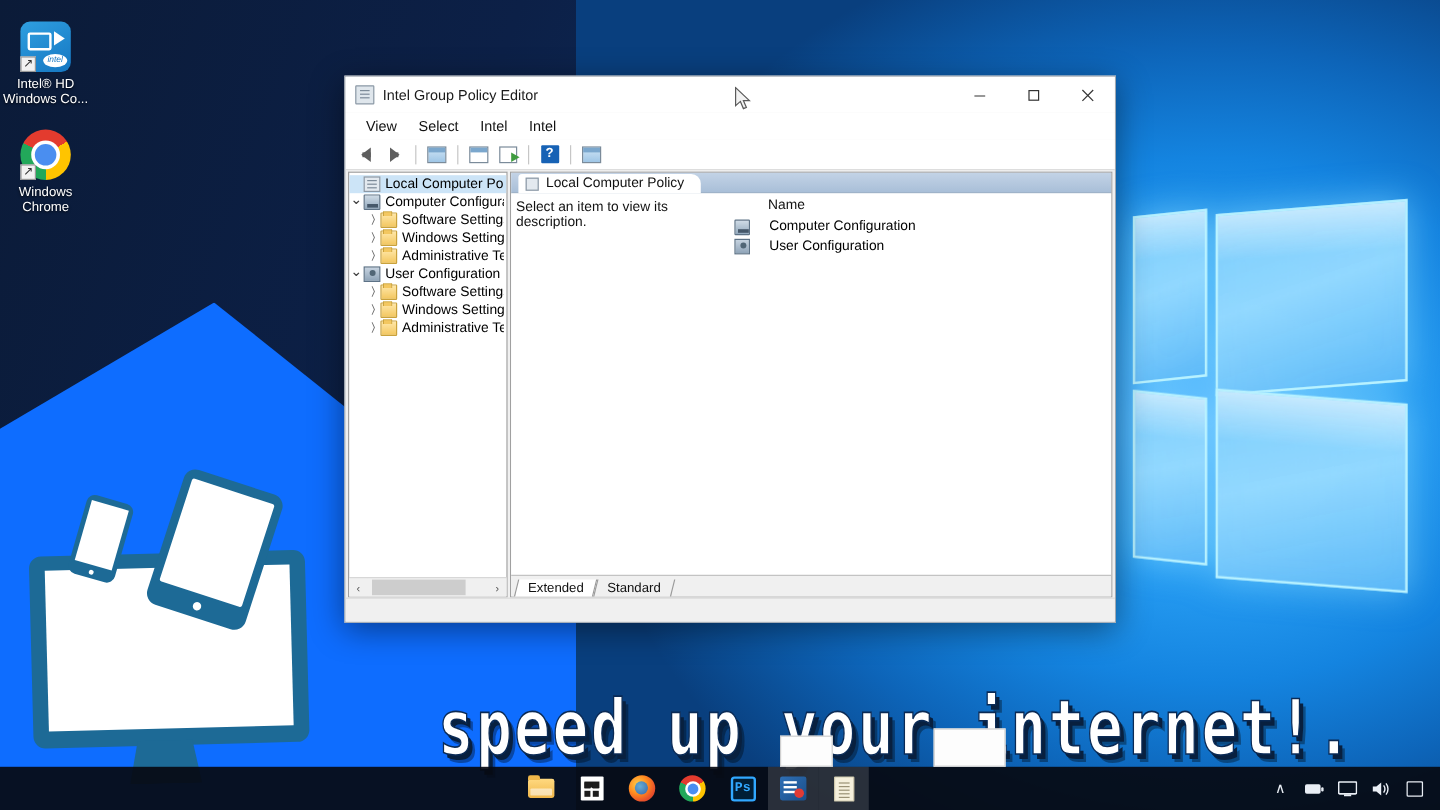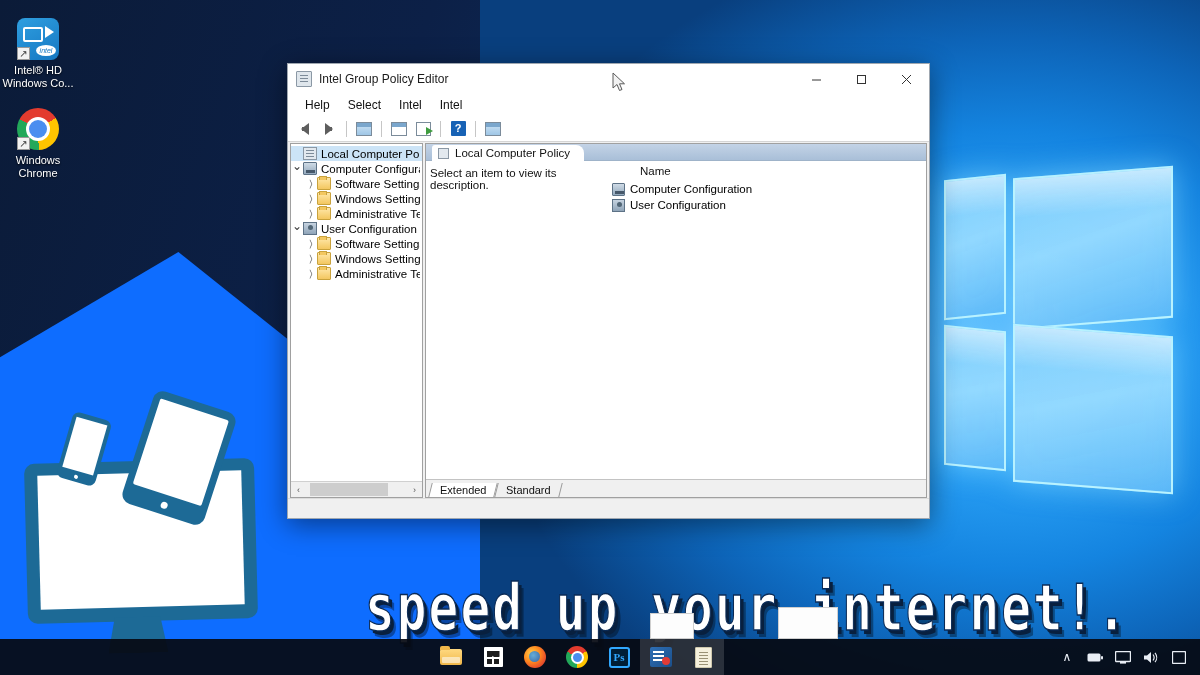--- a/index.html
+++ b/index.html
@@ -280,21 +280,21 @@
   .rp-tab .tabico {
     width: 11px; height: 11px; background:#e3e9ef; border:1px solid #8b98a5;
   }
   .rp-content { flex: 1 1 auto; display: flex; min-height: 0; background:#fff;justify-content:flex-end; }
   .desc-col {
     width: 180px; flex: 0 0 180px; padding: 6px 8px 0 4px; font-size: 11.5px; color: #111;
   }
   .list-col { flex: 1 1 auto; padding-top: 4px; min-width: 0; }
   .list-head { font-size: 11.5px; color:#111; padding-left: 6px; height: 16px; margin-left: 28px; }
   .list-row {
-    display:flex; align-items:center; gap:5px; height: 16px; padding-left: 6px; font-size: 11.5px;
+    display:flex; align-items:center; gap:16px; height: 16px; padding-left: 6px; font-size: 11.5px;
   }
   .lico { width:13px; height:13px; flex:0 0 13px; position:relative; }
 
   .rp-footer {
     height: 18px; flex: 0 0 18px; display:flex; align-items:flex-end;
     border-top: 1px solid #c3c3c3; background:#f0f0f0; padding-left: 4px;
   }
   .ftab {
     font-size: 11px; padding: 1px 9px 1px 9px; color:#111; position: relative;
     border-left: 1px solid #9a9a9a; border-right: 1px solid #9a9a9a;
@@ -383,21 +383,21 @@
     background: conic-gradient(from -62deg, #e33b2e 0deg 120deg, #ffc400 120deg 240deg, #22a85a 240deg 360deg);
     position:relative;
   }
   .ic-chrome-tb::after {
     content:""; position:absolute; left:50%; top:50%; width:9px; height:9px; margin:-4.5px 0 0 -4.5px;
     border-radius:50%; background:#4a8ef0; box-shadow: 0 0 0 2px #fff;
   }
   .ic-ps {
     width: 21px; height: 21px; border: 2px solid #31a8ff; border-radius: 3px;
     background: #001e36; color: #31a8ff; font-size: 11px; font-weight: bold;
-    display:flex; align-items:center; justify-content:center; font-family:Liberation Serif, serif;
+    display:flex; align-items:center; justify-content:center; font-family:Liberation Mono, monospace;
   }
   .ic-app6 {
     width: 22px; height: 20px; background: linear-gradient(135deg,#2e6fb5,#1b4f8a);
     border-radius:2px; position: relative;
   }
   .ic-app6::before {
     content:""; position:absolute; left:3px; top:4px; width:11px; height:2px; background:#fff;
     box-shadow: 0 4px 0 #fff, 0 8px 0 #fff;
   }
   .ic-app6::after {
@@ -487,21 +487,21 @@
         <div class="winbtn">
           <svg width="11" height="11" viewBox="0 0 11 11">
               <line x1="1" y1="1" x2="10" y2="10" stroke="#333" stroke-width="1"></line>
               <line x1="10" y1="1" x2="1" y2="10" stroke="#333" stroke-width="1"></line>
             </svg>
         </div>
       </div>
     </div>
 
     <div class="menubar">
-      <div class="menu-item">Help</div>
+      <div class="menu-item">View</div>
       <div class="menu-item">Select</div>
       <div class="menu-item">Intel</div>
       <div class="menu-item">Intel</div>
     </div>
 
     <div class="toolbar">
       <div class="tb-btn">
           <span class="arrow-l"></span>
         </div>
       <div class="tb-btn">

